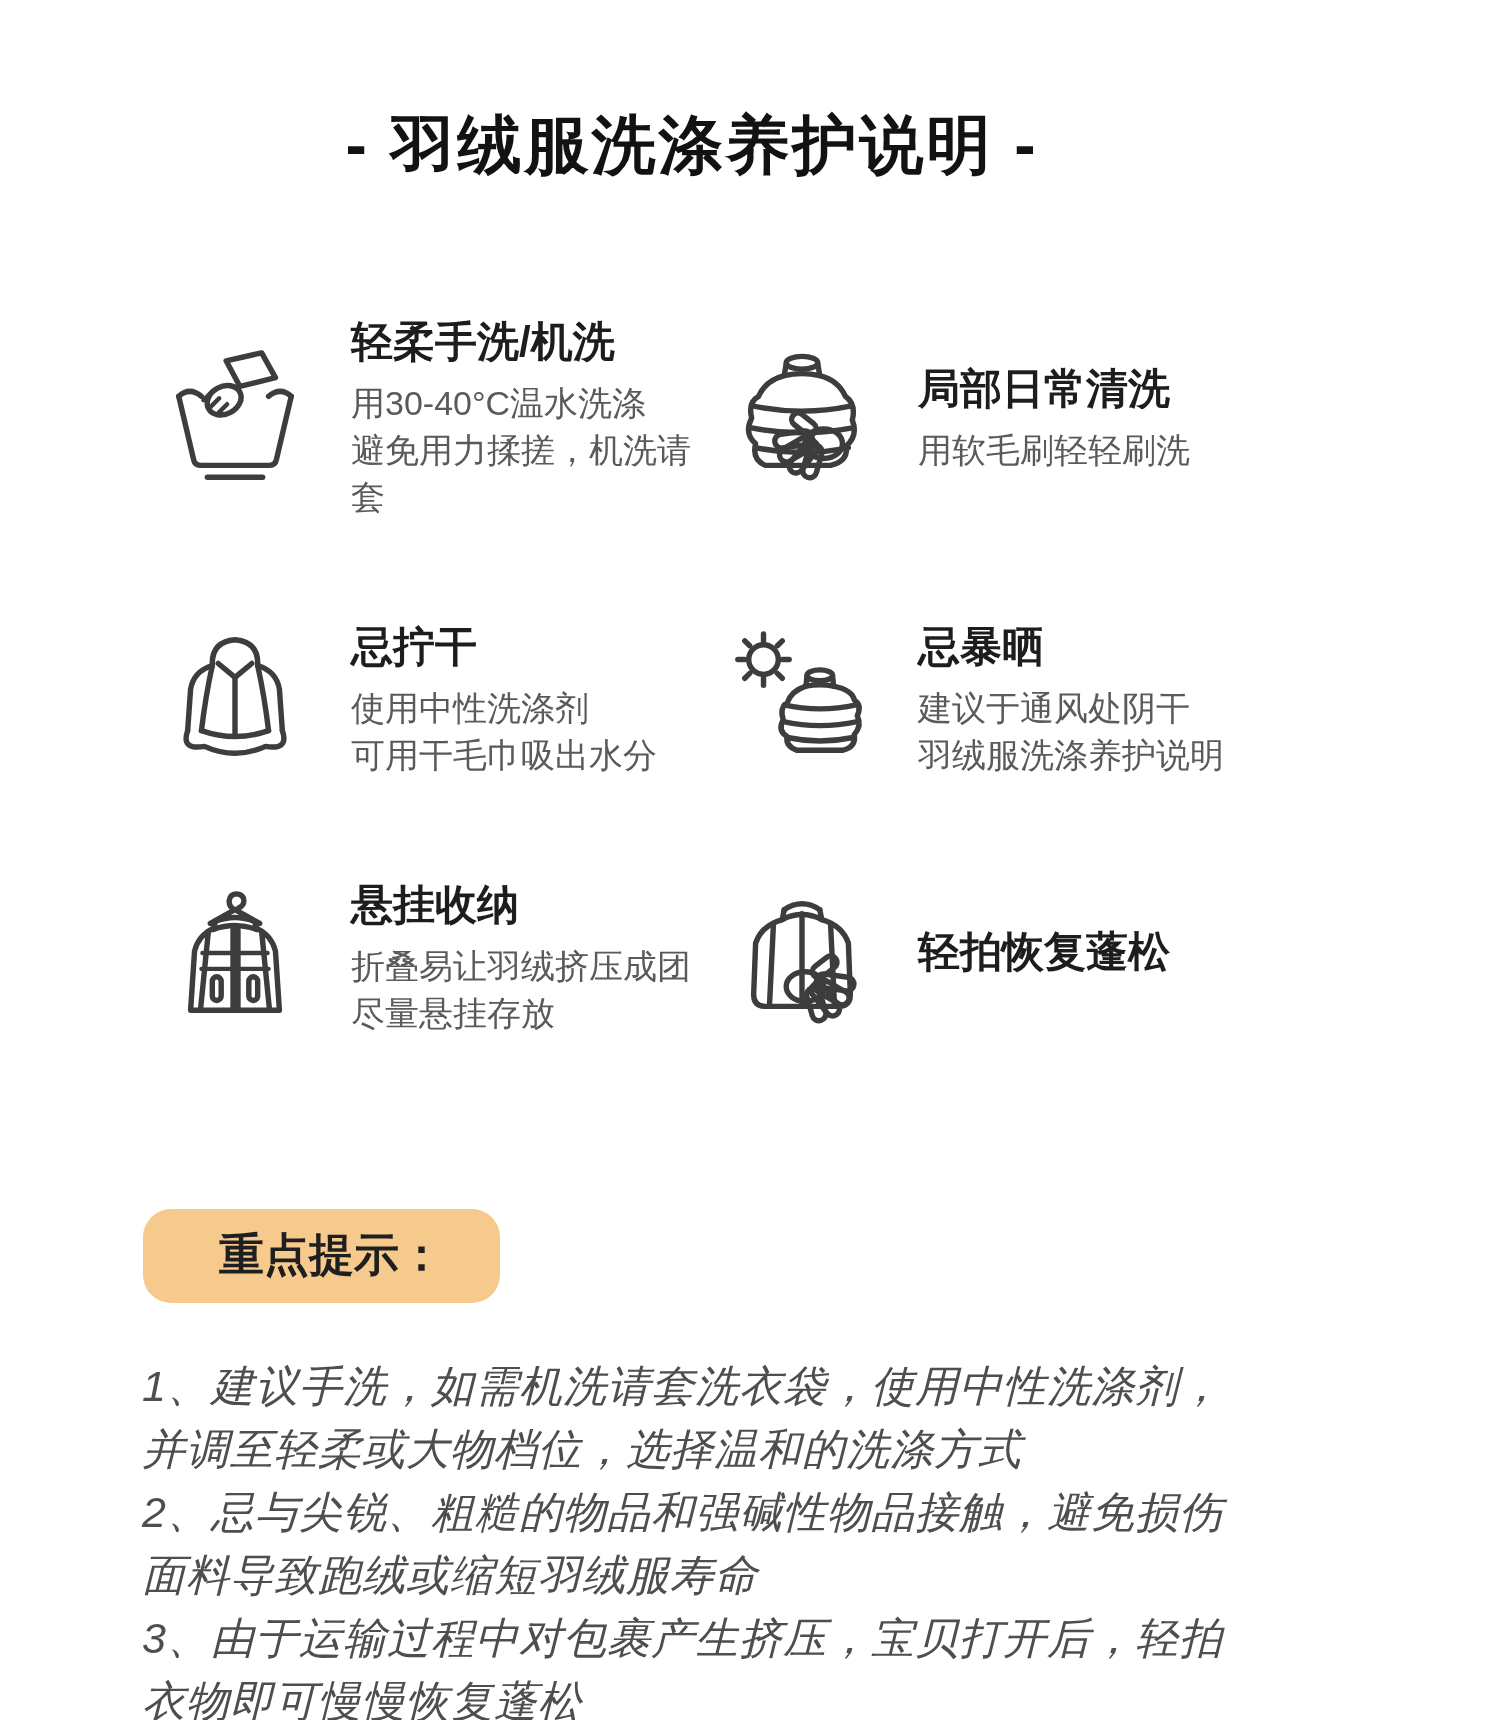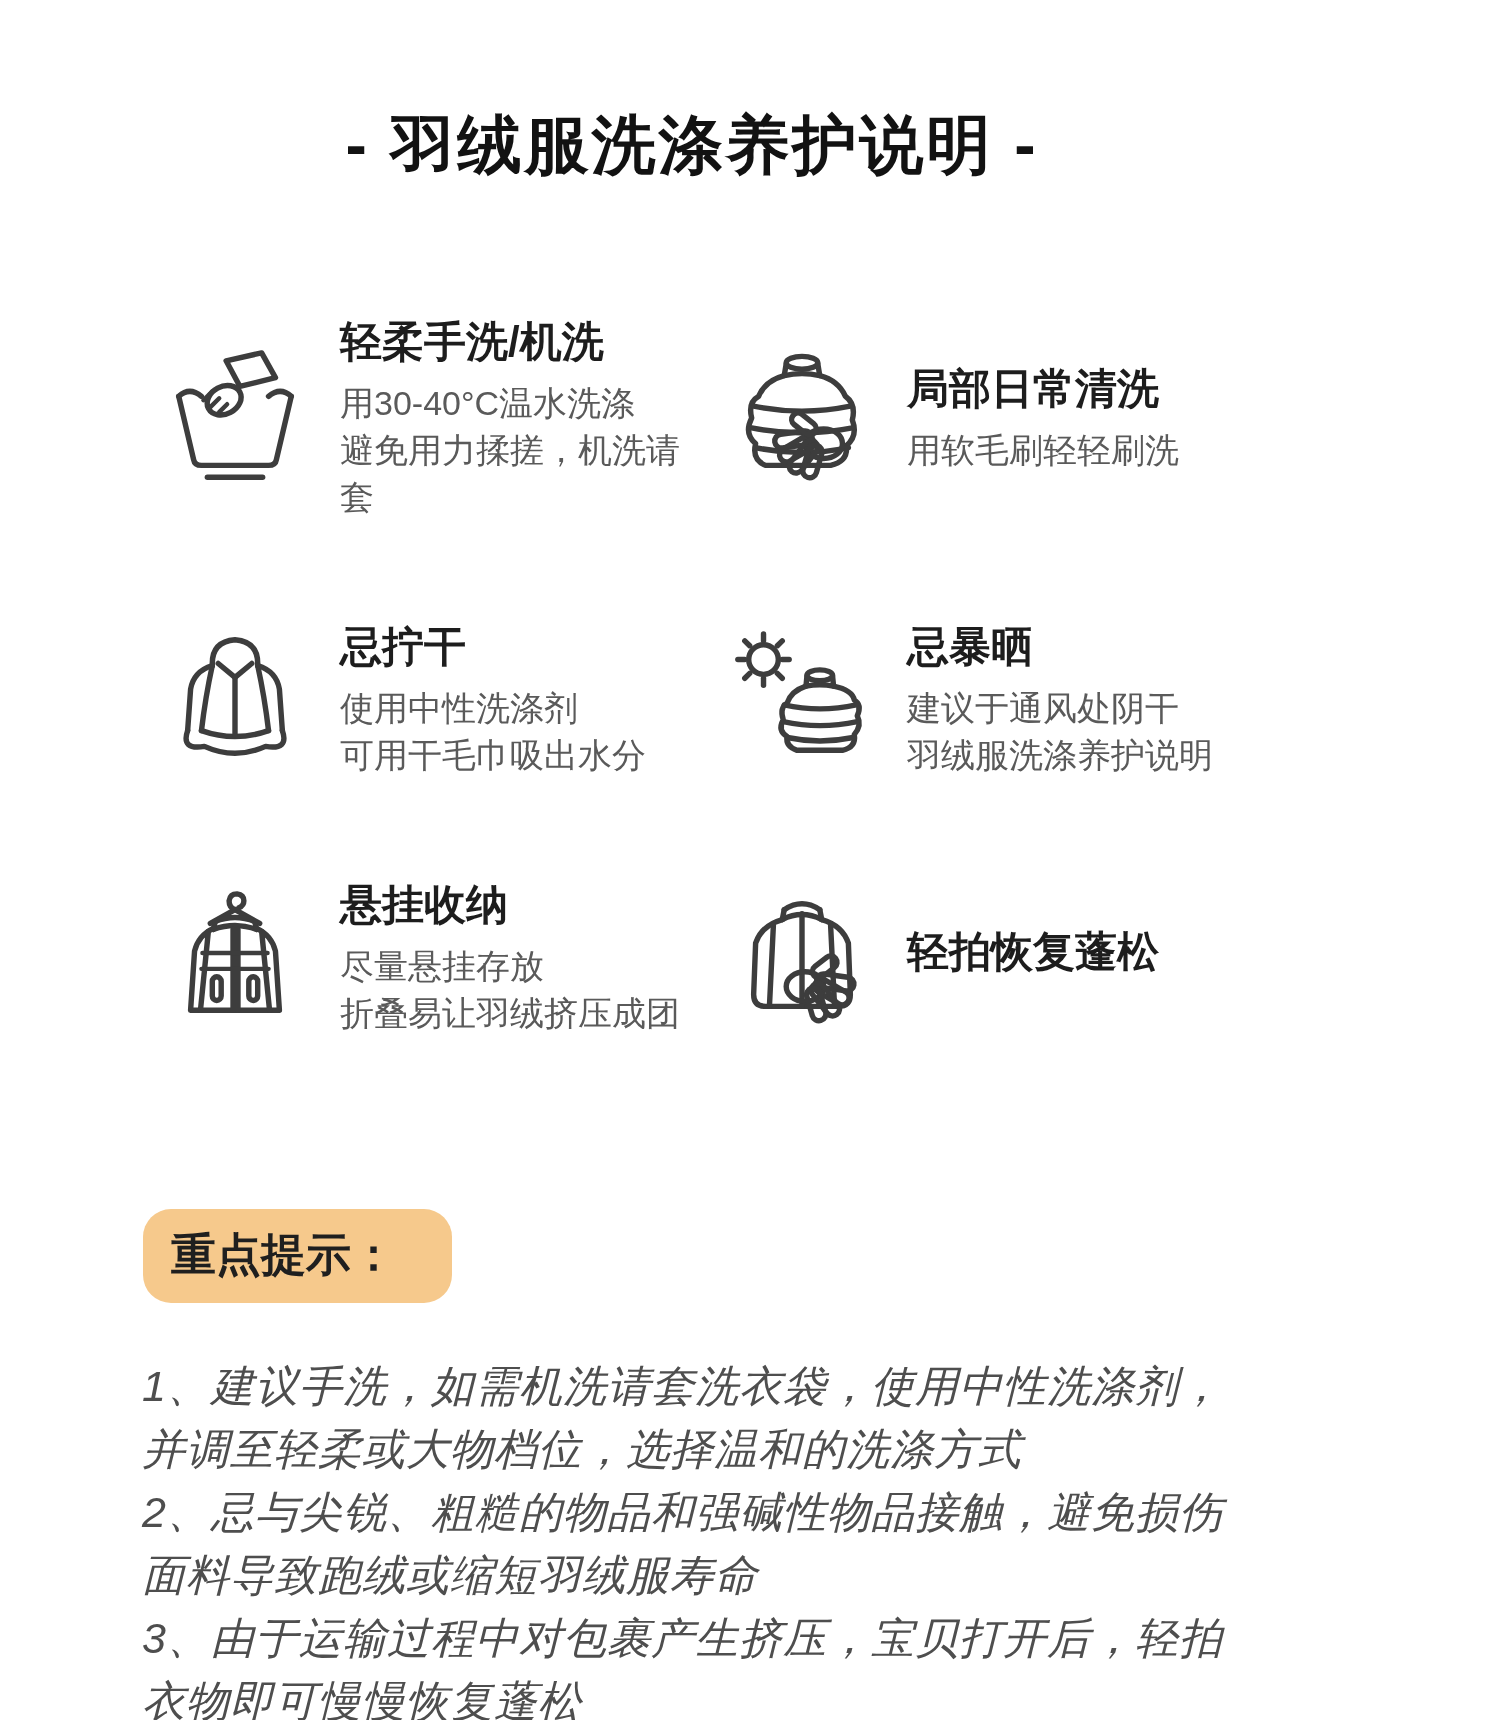--- a/index.html
+++ b/index.html
@@ -16,41 +16,41 @@
     line-height:86px;
   }
 
   .care-grid{
     display:grid;
     grid-template-columns:1fr 1fr;
     column-gap:20px;
     row-gap:100px;
     padding:128px 110px 0 160px;
   }
-  .care-item{display:flex;align-items:center;gap:30px;}
+  .care-item{display:flex;align-items:center;gap:41px;}
   .icon-box{width:150px;height:155px;flex:none;display:flex;align-items:center;justify-content:center;}
   .cicon{width:148px;height:148px;display:block;}
   .cicon path,.cicon ellipse,.cicon circle,.cicon rect{
     stroke:#3d3d3d;stroke-width:5.5;fill:none;stroke-linecap:round;stroke-linejoin:round;
   }
   .cicon .thin{stroke-width:4.5;}
   .care-text{flex:1;min-width:0;}
   .care-title{
     font-size:42px;font-weight:800;color:#1d1d1d;line-height:52px;margin-bottom:12px;
   }
   .care-line{
     font-size:34px;color:#5a5a5a;line-height:47px;font-weight:500;
   }
 
   .badge{
     display:inline-block;
     margin:172px 0 0 143px;
     background:#F6C98C;
     border-radius:28px;
-    padding:21px 56px 23px 28px;
+    padding:21px 56px 23px 76px;
     font-size:45px;
     font-weight:800;
     color:#1f1f1f;
     line-height:50px;
   }
 
   .tips{
     margin:52px 118px 0 142px;
   }
   .tips p{
@@ -179,22 +179,22 @@
           <path d="M102,48 L110,128"></path>
           <path d="M73,46 V128 M78,46 V128"></path>
           <path class="thin" d="M42,70 L108,70"></path>
           <path class="thin" d="M41,86 L109,86"></path>
           <rect x="52" y="94" width="9" height="24" rx="4.5"></rect>
           <rect x="89" y="94" width="9" height="24" rx="4.5"></rect>
         </svg>
       </div>
       <div class="care-text">
         <div class="care-title">悬挂收纳</div>
+        <div class="care-line">折叠易让羽绒挤压成团</div>
         <div class="care-line">尽量悬挂存放</div>
-        <div class="care-line">折叠易让羽绒挤压成团</div>
       </div>
     </div>
 
     <div class="care-item">
       <div class="icon-box">
         <svg class="cicon" viewBox="0 0 150 150">
           <path d="M57,26 Q75,14 93,26"></path>
           <path d="M55,36 Q75,26 95,36"></path>
           <path d="M57,26 L55,36 M93,26 L95,36"></path>
           <path d="M55,36 Q34,42 28,60 L26,112 Q26,124 38,124 L112,124 Q124,124 124,112 L122,60 Q116,42 95,36"></path>

